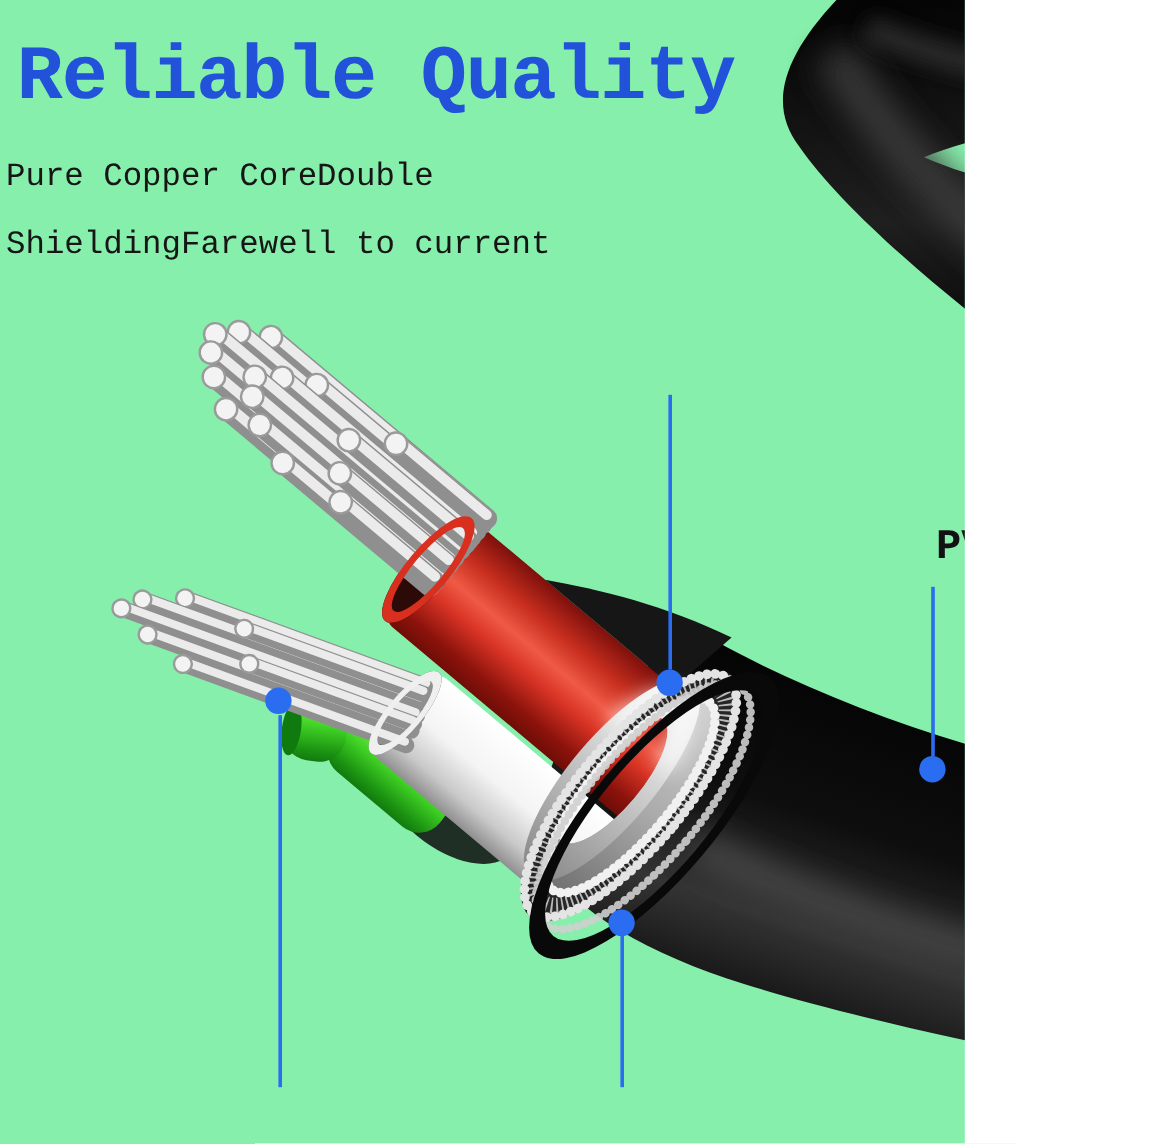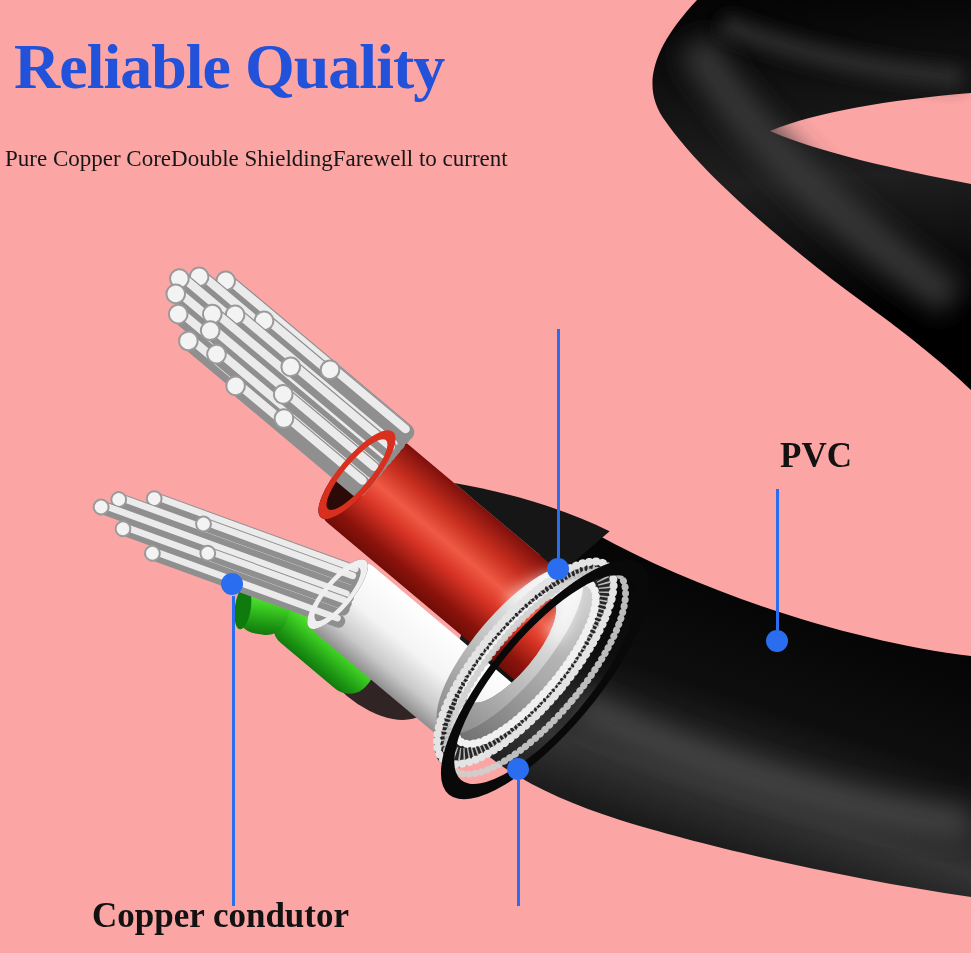--- a/index.html
+++ b/index.html
@@ -2,34 +2,34 @@
 <html style="--heading-blue: #2152d9; --accent-blue: #2a6df0;"><head>
 <meta charset="utf-8">
 <style>
   :root{
     --heading-blue:#2152d9;
     --accent-blue:#2a6df0;
   }
   html,body{margin:0;padding:0;background:#ffffff;}
   .stage{
     position:relative;
-    width:971px;height:953px;
-    background:#fca5a5;
+    width:804px;height:953px;
+    background:#86efac;
     overflow:hidden;
-    font-family:Liberation Serif, serif;
+    font-family:Liberation Mono, monospace;
   }
   .stage svg.art{position:absolute;left:0;top:0;z-index:1;}
   .headline{
     position:absolute;left:14px;top:33px;margin:0;z-index:3;
     font-weight:700;font-size:64px;line-height:1.05;letter-spacing:-1px;
     color:var(--heading-blue);
   }
   .subline{
-    position:absolute;left:5px;top:130px;width:645px;margin:0;z-index:3;
-    font-weight:400;font-size:23px;line-height:57px;color:#161616;
+    position:absolute;left:5px;top:120px;width:645px;margin:0;z-index:3;
+    font-weight:400;font-size:27px;line-height:57px;color:#161616;
   }
   .lbl{
     position:absolute;z-index:3;
     font-weight:700;font-size:35px;color:#121212;white-space:nowrap;
   }
   .lbl.al{left:494px;top:276px;}
   .lbl.pvc{left:742px;top:436px;margin-left:38px;}
   .lbl.copper{left:92px;top:896px;}
   .lbl.metal{left:421px;top:896px;}
   .lead{
@@ -244,21 +244,20 @@
 
       <path fill="#090909" fill-rule="evenodd" d="M 98,0 A 52,150 0 1,0 -6,0 A 52,150 0 1,0 98,0 Z
            M 91,0 A 45,131 0 1,1 1,0 A 45,131 0 1,1 91,0 Z"></path>
     </g>
   </svg>
 
   <h1 class="headline">Reliable Quality</h1>
   <p class="subline">Pure Copper CoreDouble ShieldingFarewell to current</p>
 
   <div class="lbl pvc">PVC</div>
-  <div class="lbl copper">Copper condutor</div>
 
   <div class="lead al"></div>
   <div class="lead pvc"></div>
   <div class="lead copper"></div>
   <div class="lead metal"></div>
 
   <div class="dot al"></div>
   <div class="dot pvc"></div>
   <div class="dot copper"></div>
   <div class="dot metal"></div>

